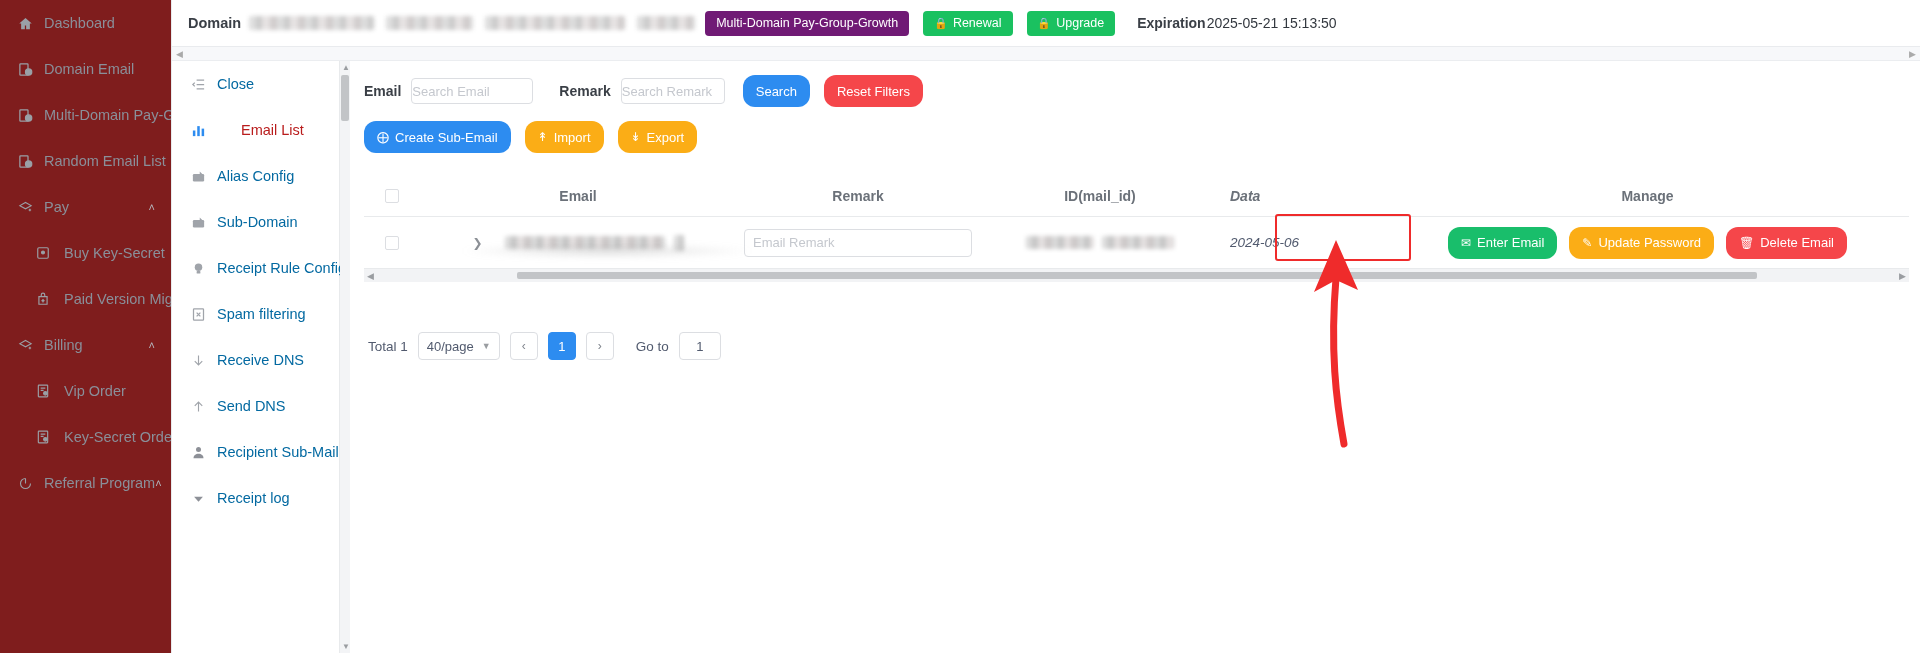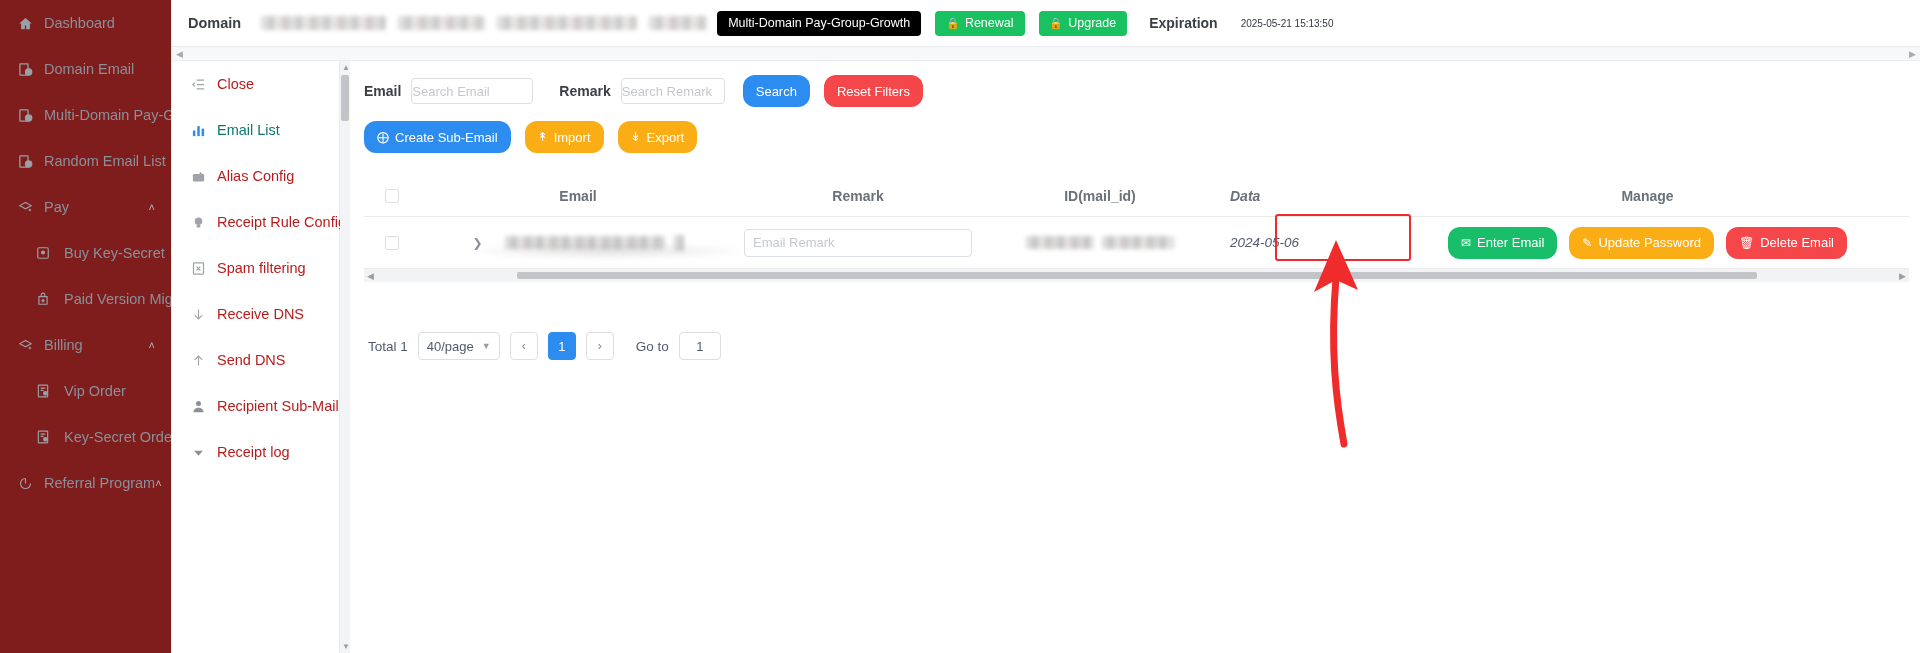--- a/index.html
+++ b/index.html
@@ -30,57 +30,57 @@
   .nav-item .caret { margin-left: auto; margin-right: 16px; color:#b6bac0; font-size: 11px; }
   .nav-item.sub { padding-left: 36px; }
   .nav-item.sub .ico { width: 24px; flex: 0 0 24px; }
 
   
   .header {
     position: absolute; left: 172px; top: 0; width: 1748px; height: 47px;
     background: #ffffff; border-bottom: 1px solid #e9ebee;
     display: flex; align-items: center; padding-left: 16px;
   }
-  .hdr-label { font-weight: bold; font-size: 14.5px; color: #3a3f46; margin-right: 20px; }
+  .hdr-label { font-weight: bold; font-size: 14.5px; color: #3a3f46; margin-right: 8px; }
   .blur {
     display: inline-block; height: 14px; border-radius: 2px; margin-right: 12px;
     background: repeating-linear-gradient(90deg,#dcdcdc 0 7px,#c9c9c9 7px 13px,#e6e2e2 13px 21px,#cfcbcb 21px 28px);
     filter: blur(2.2px); opacity: .95; vertical-align: middle;
   }
   .pill {
     display: inline-flex; align-items: center; justify-content: center;
     height: 25px; border-radius: 4px; color: #fff; font-size: 12.5px;
     padding: 0 11px; white-space: nowrap; cursor: pointer;
   }
-  .pill.red { background: #000000; }
+  .pill.red { background: #701a75; }
   .pill.green { background: #1ac160; margin-left: 14px; }
   .pill .gi { margin-right: 5px; font-size: 11px; }
   .exp-label { font-weight: bold; color: #3a3f46; margin-left: 22px; }
-  .exp-value { margin-left: 23px; color: #33383f; font-size: 10px; }
+  .exp-value { margin-left: 1px; color: #33383f; font-size: 14px; }
 
   
   .hscroll-top {
     position: absolute; left: 172px; top: 47px; width: 1748px; height: 14px;
     background: #f7f8fa; border-bottom: 1px solid #ebedf0;
     display: flex; align-items: center; justify-content: space-between;
     padding: 0 4px; color: #aaa; font-size: 9px;
   }
 
   
   .submenu {
     position: absolute; left: 173px; top: 61px; width: 167px; height: 592px;
     background: #fff; border-right: 1px solid #e8eaec;
   }
   .sub-item {
     display: flex; align-items: center; height: 46px; padding-left: 18px;
-    color: #b91c1c; font-size: 14.5px; white-space: nowrap; cursor: pointer;
+    color: #0369a1; font-size: 14.5px; white-space: nowrap; cursor: pointer;
   }
   .sub-item .ico { width: 22px; flex:0 0 22px; display:flex; align-items:center; color:#a0a4aa; }
   .sub-item .lbl { margin-left: 4px; }
-  .sub-item.active { color: #0f766e; }
+  .sub-item.active { color: #b91c1c; gap: 24px; }
   .sub-item.active .ico { color: #2d8cf0; }
 
   
   .vscroll {
     position: absolute; left: 340px; top: 61px; width: 10px; height: 592px;
     background: #f3f4f6;
   }
   .vscroll .thumb { position:absolute; left:1px; top:14px; width:8px; height:46px; background:#c2c4c7; border-radius:2px; }
   .vscroll .arrow { position:absolute; left:2px; color:#9a9da1; font-size:8px; }
 
@@ -364,20 +364,29 @@
     <div class="sub-item">
       <span class="ico">
         <svg width="15" height="15" viewBox="0 0 24 24" fill="#a0a4aa">
             <rect x="3" y="8" width="18" height="12" rx="2"></rect>
             <path d="M14 4l4 4h-4z"></path>
           </svg>
       </span>
       <span class="lbl">Alias Config</span>
     </div>
 
+    <div class="sub-item">
+      <span class="ico">
+        <svg width="15" height="15" viewBox="0 0 24 24" fill="#a0a4aa">
+            <rect x="3" y="8" width="18" height="12" rx="2"></rect>
+            <path d="M14 4l4 4h-4z"></path>
+          </svg>
+      </span>
+      <span class="lbl">Sub-Domain</span>
+    </div>
 
     <div class="sub-item">
       <span class="ico">
         <svg width="15" height="15" viewBox="0 0 24 24" fill="#a0a4aa">
             <circle cx="12" cy="10" r="6"></circle>
             <rect x="9" y="16" width="6" height="4" rx="1"></rect>
           </svg>
       </span>
       <span class="lbl">Receipt Rule Config</span>
     </div>

